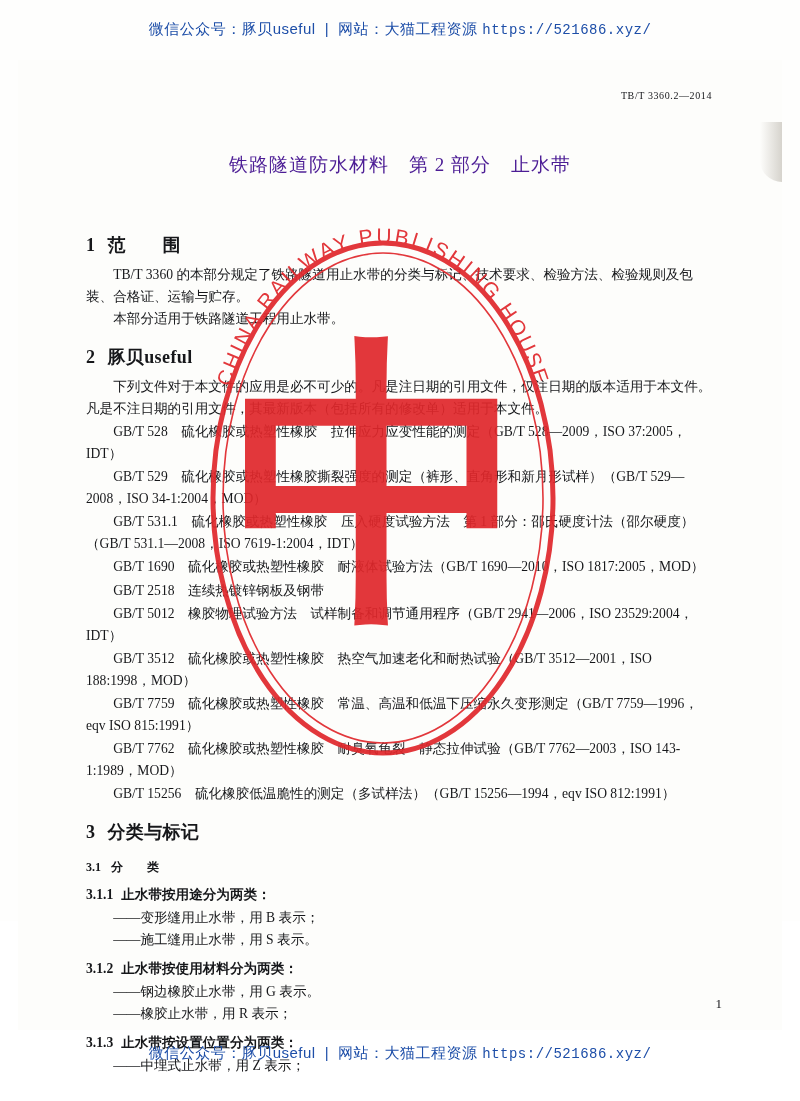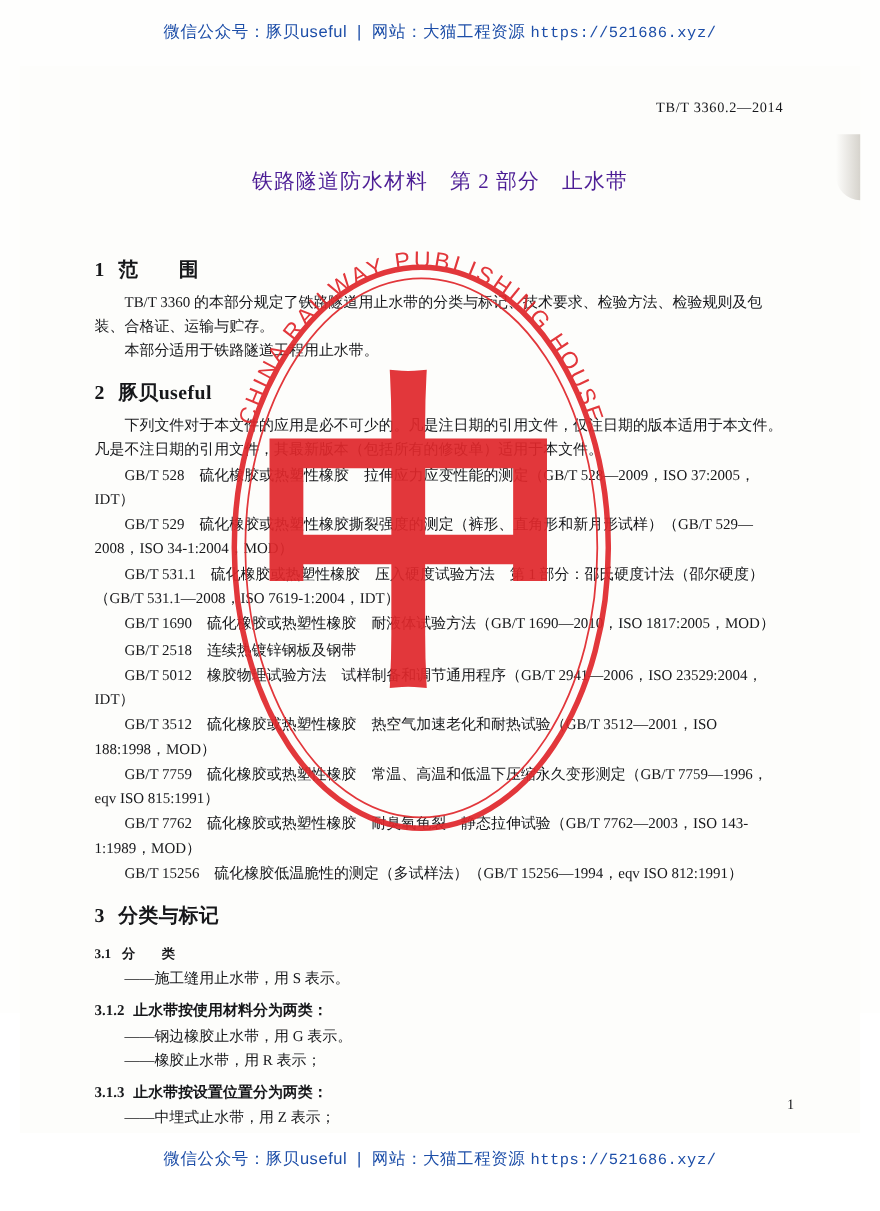--- a/index.html
+++ b/index.html
@@ -61,21 +61,21 @@
     height: 60px;
     background: linear-gradient(to left, #c9c5bd, rgba(255,255,255,0));
     border-radius: 0 0 0 30px;
     opacity: .75;
   }
   .std-no {
     position: absolute;
     top: 30px;
     right: 70px;
     font-family: "Liberation Serif", serif;
-    font-size: 13px;
+    font-size: 10px;
     letter-spacing: 0.6px;
     color: #15161a;
   }
   .doc-title {
     position: absolute;
     top: 92px;
     left: 0;
     width: 764px;
     text-align: center;
     font-size: 19px;
@@ -181,20 +181,24 @@
       <p class="ref">GB/T 15256　硫化橡胶低温脆性的测定（多试样法）（GB/T 15256—1994，eqv ISO 812:1991）</p>
 
       <div class="h1">
         <span class="num">3</span><span>分类与标记</span>
       </div>
 
       <div class="h2">
         <span class="num">3.1</span><span>分　　类</span>
       </div>
 
+      <div class="h3">
+        <span class="num">3.1.1</span><span>止水带按用途分为两类：</span>
+      </div>
+      <p class="dash">——变形缝用止水带，用 B 表示；</p>
       <p class="dash">——施工缝用止水带，用 S 表示。</p>
 
       <div class="h3">
         <span class="num">3.1.2</span><span>止水带按使用材料分为两类：</span>
       </div>
       <p class="dash">——钢边橡胶止水带，用 G 表示。</p>
       <p class="dash">——橡胶止水带，用 R 表示；</p>
 
       <div class="h3">
         <span class="num">3.1.3</span><span>止水带按设置位置分为两类：</span>

